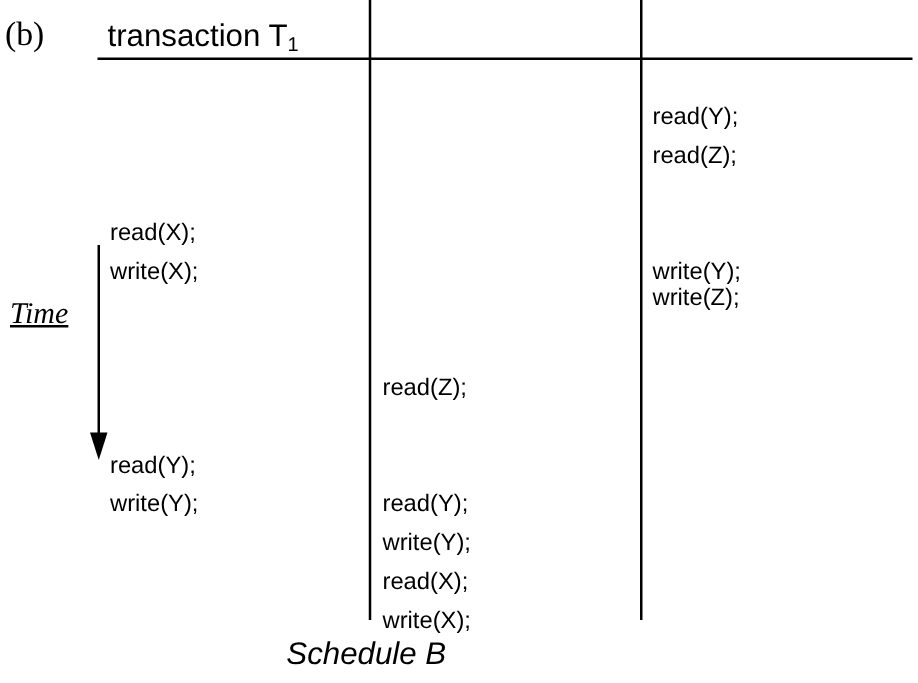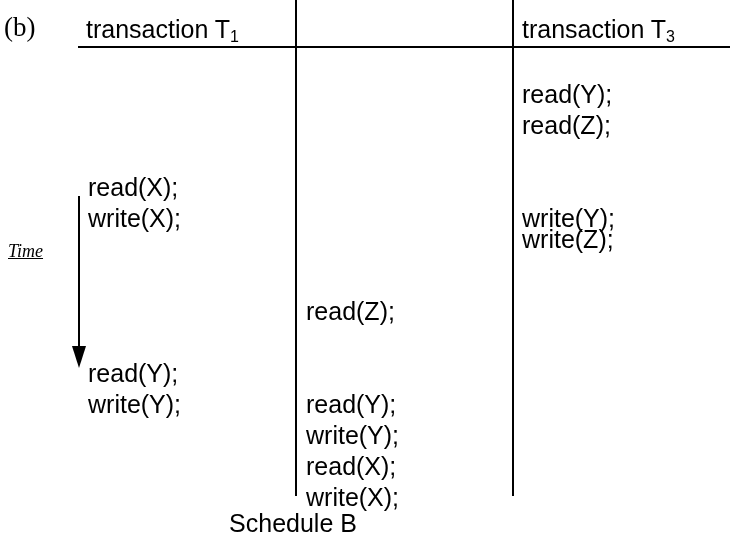--- a/index.html
+++ b/index.html
@@ -25,21 +25,21 @@
     line-height: 30px;
     color: #000000;
     white-space: nowrap;
   }
   .time-label {
     position: absolute;
     left: 8px;
     top: 237px;
     font-family: "Liberation Serif", serif;
     font-style: italic;
-    font-size: 18px;
+    font-size: 24px;
     line-height: 28px;
     color: #000000;
     white-space: nowrap;
     text-decoration: underline;
   }
   .time-arrow {
     position: absolute;
     left: 70px;
     top: 196px;
     width: 18px;
@@ -76,38 +76,39 @@
     vertical-align: baseline;
     position: relative;
     top: 4px;
   }
   .col-header.c1 { left: 86px; text-align: right; }
   .col-header.c2 { left: 305px; }
   .col-header.c3 { left: 522px; }
 
   .op {
     position: absolute;
-    font-size: 25px;
+    font-size: 19px;
     line-height: 30px;
     white-space: nowrap;
     color: #000000;
   }
   .col1 .op { left: 88px; }
   .col2 .op { left: 306px; }
   .col3 .op { left: 522px; }
 
   .caption {
     position: absolute;
     left: 0;
     top: 508px;
     width: 586px;
     text-align: center;
     font-size: 25px;
     line-height: 30px;
     color: #000000;
+    font-style: italic;
   }
 </style>
 </head>
 <body>
 
 <div id="figure">
 
   <div class="part-label">(b)</div>
 
   <div class="time-label">Time</div>
@@ -117,21 +118,20 @@
     <polygon points="9,172 2,150 16,150" fill="#000000"></polygon>
   </svg>
 
   <div class="header-rule"></div>
   <div class="col-divider d1"></div>
   <div class="col-divider d2"></div>
 
   <div class="col-header c1"><span>transaction T</span><sub>1</sub></div>
 
 
-  <div class="col-header c3"><span>transaction T</span><sub>3</sub></div>
 
   <div class="col1">
       <div class="op" style="top: 172px;">read(X);</div>
       <div class="op" style="top: 203px;">write(X);</div>
       <div class="op" style="top: 358px;">read(Y);</div>
       <div class="op" style="top: 389px;">write(Y);</div>
     </div>
   <div class="col2">
       <div class="op" style="top: 296px;">read(Z);</div>
       <div class="op" style="top: 389px;">read(Y);</div>

